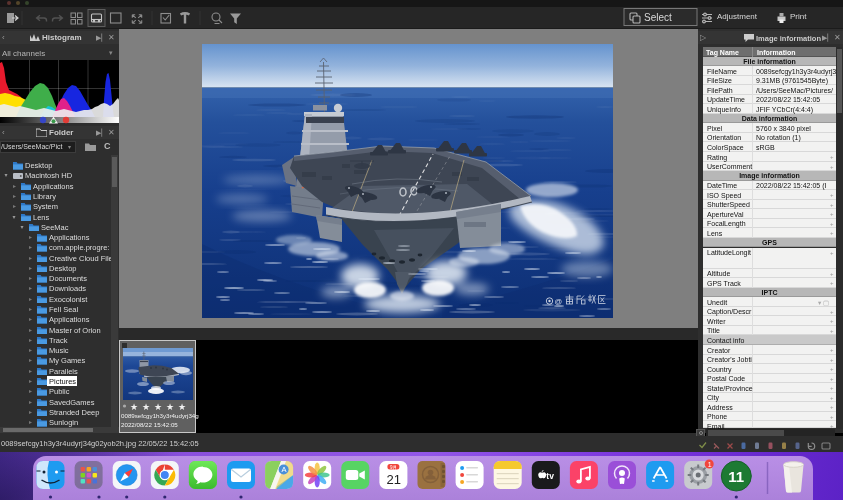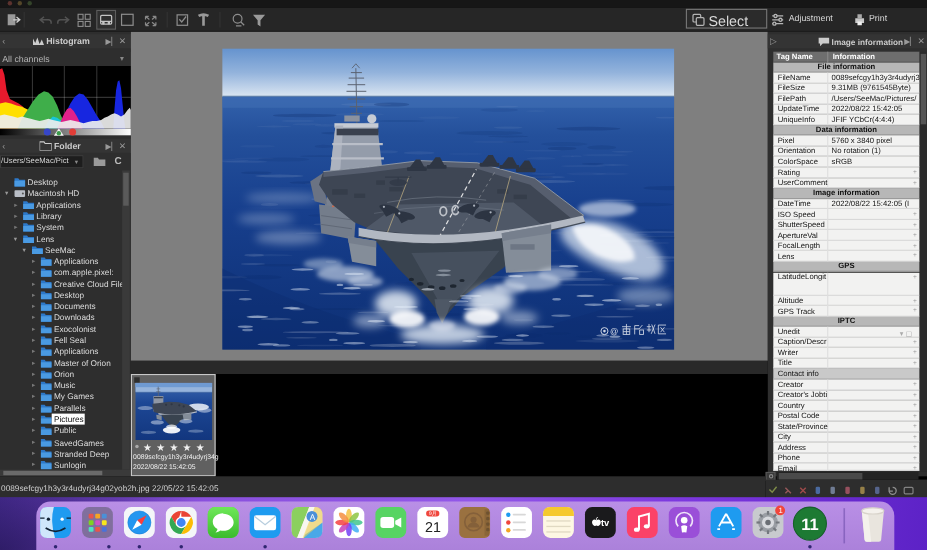--- a/index.html
+++ b/index.html
@@ -70,21 +70,21 @@
  <circle cx="705" cy="7.5" r="1.4" fill="#2b2b2b"></circle>
       <circle cx="709.5" cy="11" r="1.4" fill="#2b2b2b"></circle>
       <circle cx="704" cy="14.5" r="1.4" fill="#2b2b2b"></circle>
 </g>
 <g fill="#c8c8c8">
  <path d="M777.5 9.5 h8 v4.5 h-8 z"></path>
  <path d="M779.5 6 h4 v3.5 h-4 z" fill="#aaa"></path>
  <path d="M779.5 12.5 h4 v3.5 h-4 z" fill="#efefef"></path>
 </g>
 </svg>
-<div class="tx" style="left:644px;top:11.5px;font-size:13px;color:#d8d8d8">Select</div>
+<div class="tx" style="left:644px;top:11.5px;font-size:10px;color:#d8d8d8">Select</div>
 <div class="tx" style="left:717px;top:11.5px;font-size:8px;color:#d8d8d8">Adjustment</div>
 <div class="tx" style="left:790px;top:11.5px;font-size:8px;color:#d8d8d8">Print</div>
 <div class="abs" style="left:0;top:29px;width:119px;height:404px;background:#2e2e2e"></div>
 <div class="abs" style="left:0;top:31px;width:119px;height:13px;background:#343434"></div>
 <div class="tx" style="left:2px;top:33px;font-size:8px;color:#999">‹</div>
 <svg class="abs" style="left:30px;top:33px" width="10" height="9" viewBox="0 0 10 9">
 <path d="M0 8 L0 2 L2 6 L4 1 L6 7 L8 3 L10 8 Z" fill="#ccc"></path>
   </svg>
 <div class="tx" style="left:42px;top:33px;font-size:8px;color:#ccc;font-weight:bold">Histogram</div>
 <div class="tx" style="left:96px;top:33.5px;font-size:7px;color:#999">▶▏</div>
@@ -176,21 +176,21 @@
 <svg class="abs" style="left:37px;top:233.06px" width="10" height="8.5" viewBox="0 0 10 8.5">
 <path d="M0 1 h3.6 l1 1.4 h5.4 v6.1 h-10 z" fill="#2d78c8"></path>
 <path d="M0 3.4 h10 v5.1 h-10 z" fill="#4a9ae2"></path>
   </svg>
 <div class="tx" style="left:49px;top:233.06px;font-size:7.5px;color:#ddd">Applications</div>
 <div class="tx" style="left:29px;top:243.34px;font-size:6px;color:#777">▸</div>
 <svg class="abs" style="left:37px;top:243.34px" width="10" height="8.5" viewBox="0 0 10 8.5">
 <path d="M0 1 h3.6 l1 1.4 h5.4 v6.1 h-10 z" fill="#2d78c8"></path>
 <path d="M0 3.4 h10 v5.1 h-10 z" fill="#4a9ae2"></path>
   </svg>
-<div class="tx" style="left:49px;top:243.34px;font-size:7.5px;color:#ddd">com.apple.pixel:</div>
+<div class="tx" style="left:49px;top:243.34px;font-size:7.5px;color:#ddd">com.apple.progre:</div>
 <div class="tx" style="left:29px;top:253.62px;font-size:6px;color:#777">▸</div>
 <svg class="abs" style="left:37px;top:253.62px" width="10" height="8.5" viewBox="0 0 10 8.5">
 <path d="M0 1 h3.6 l1 1.4 h5.4 v6.1 h-10 z" fill="#2d78c8"></path>
 <path d="M0 3.4 h10 v5.1 h-10 z" fill="#4a9ae2"></path>
   </svg>
 <div class="tx" style="left:49px;top:253.62px;font-size:7.5px;color:#ddd">Creative Cloud Filе</div>
 <div class="tx" style="left:29px;top:263.9px;font-size:6px;color:#777">▸</div>
 <svg class="abs" style="left:37px;top:263.9px" width="10" height="8.5" viewBox="0 0 10 8.5">
 <path d="M0 1 h3.6 l1 1.4 h5.4 v6.1 h-10 z" fill="#2d78c8"></path>
 <path d="M0 3.4 h10 v5.1 h-10 z" fill="#4a9ae2"></path>
@@ -230,21 +230,21 @@
 <svg class="abs" style="left:37px;top:325.5799999999998px" width="10" height="8.5" viewBox="0 0 10 8.5">
 <path d="M0 1 h3.6 l1 1.4 h5.4 v6.1 h-10 z" fill="#2d78c8"></path>
 <path d="M0 3.4 h10 v5.1 h-10 z" fill="#4a9ae2"></path>
   </svg>
 <div class="tx" style="left:49px;top:325.5799999999998px;font-size:7.5px;color:#ddd">Master of Orion</div>
 <div class="tx" style="left:29px;top:335.8599999999998px;font-size:6px;color:#777">▸</div>
 <svg class="abs" style="left:37px;top:335.8599999999998px" width="10" height="8.5" viewBox="0 0 10 8.5">
 <path d="M0 1 h3.6 l1 1.4 h5.4 v6.1 h-10 z" fill="#2d78c8"></path>
 <path d="M0 3.4 h10 v5.1 h-10 z" fill="#4a9ae2"></path>
   </svg>
-<div class="tx" style="left:49px;top:335.8599999999998px;font-size:7.5px;color:#ddd">Orion</div>
+<div class="tx" style="left:49px;top:335.8599999999998px;font-size:7.5px;color:#ddd">Track</div>
 <div class="tx" style="left:29px;top:346.13999999999976px;font-size:6px;color:#777">▸</div>
 <svg class="abs" style="left:37px;top:346.13999999999976px" width="10" height="8.5" viewBox="0 0 10 8.5">
 <path d="M0 1 h3.6 l1 1.4 h5.4 v6.1 h-10 z" fill="#2d78c8"></path>
 <path d="M0 3.4 h10 v5.1 h-10 z" fill="#4a9ae2"></path>
   </svg>
 <div class="tx" style="left:49px;top:346.13999999999976px;font-size:7.5px;color:#ddd">Music</div>
 <div class="tx" style="left:29px;top:356.41999999999973px;font-size:6px;color:#777">▸</div>
 <svg class="abs" style="left:37px;top:356.41999999999973px" width="10" height="8.5" viewBox="0 0 10 8.5">
 <path d="M0 1 h3.6 l1 1.4 h5.4 v6.1 h-10 z" fill="#2d78c8"></path>
 <path d="M0 3.4 h10 v5.1 h-10 z" fill="#4a9ae2"></path>

